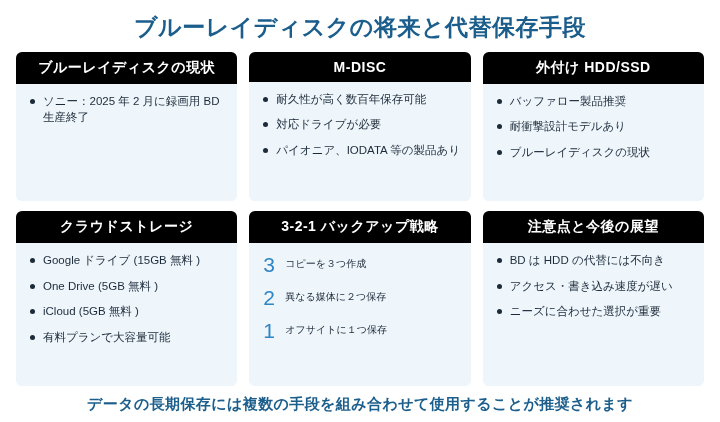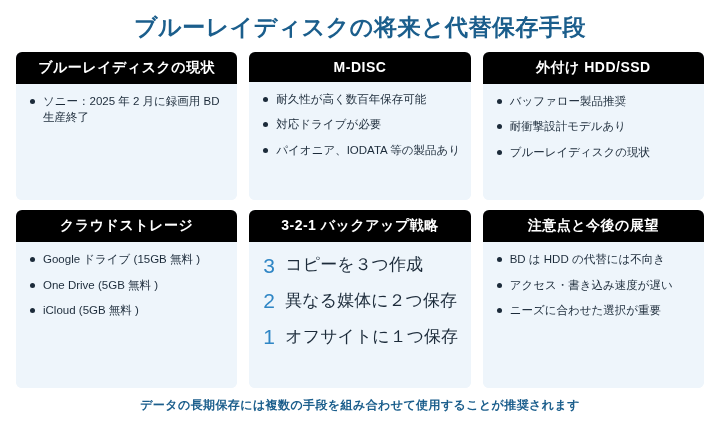--- a/index.html
+++ b/index.html
@@ -101,29 +101,29 @@
   .num {
     font-size: 21px;
     color: #2f86c5;
     font-weight: normal;
     width: 22px;
     flex: 0 0 22px;
     text-align: left;
     line-height: 1;
   }
   .num-text {
-    font-size: 17px;
+    font-size: 10px;
     color: #1c2b3a;
     line-height: 1.4;
   }
   .footer {
     margin-top: 9px;
     text-align: center;
     color: #1b5e8c;
-    font-size: 12px;
+    font-size: 15px;
     font-weight: bold;
     letter-spacing: 0.4px;
   }
 </style>
 </head>
 <body>
 
 <div class="page">
 
   <div class="main-title">ブルーレイディスクの将来と代替保存手段</div>
@@ -161,20 +161,21 @@
       </div>
     </div>
 
     <div class="card">
       <div class="card-header">クラウドストレージ</div>
       <div class="card-body">
         <ul class="items">
           <li>Google ドライブ (15GB 無料 )</li>
           <li>One Drive (5GB 無料 )</li>
           <li>iCloud (5GB 無料 )</li>
+          <li>有料プランで大容量可能</li>
         </ul>
       </div>
     </div>
 
     <div class="card">
       <div class="card-header">3-2-1 バックアップ戦略</div>
       <div class="card-body">
         <ul class="num-list">
           <li>
             <span class="num">3</span>

